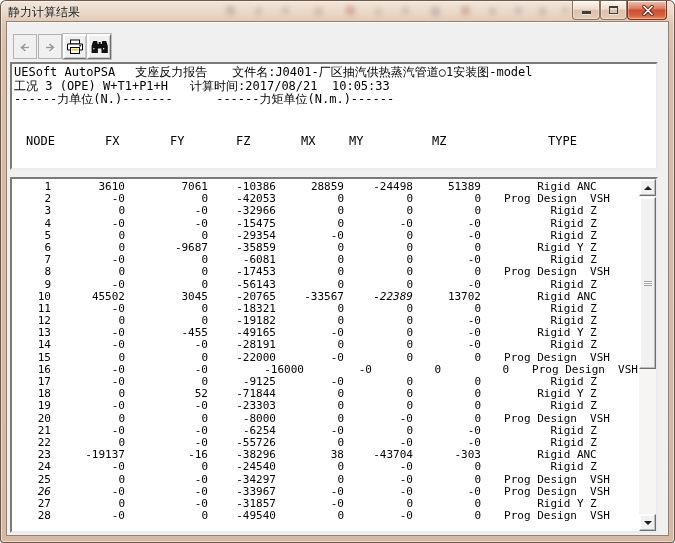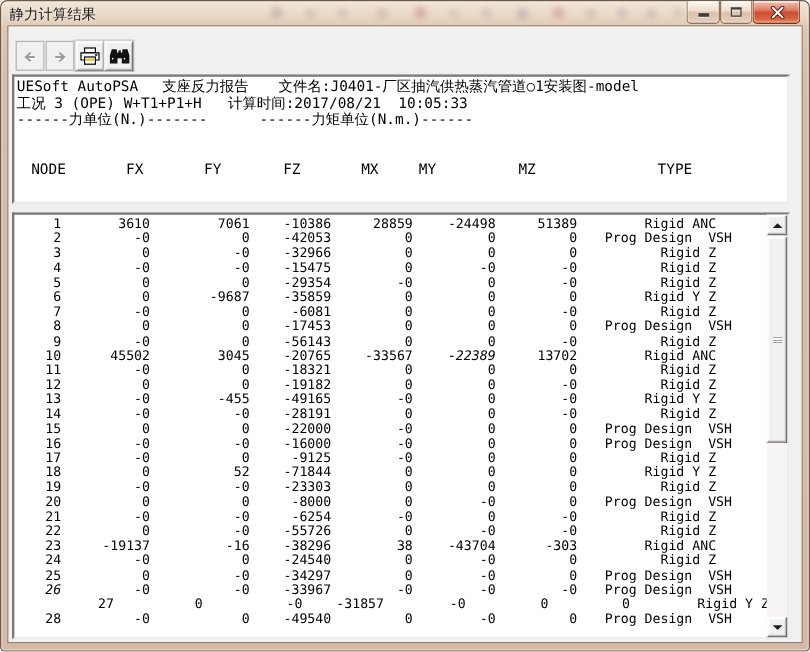--- a/index.html
+++ b/index.html
@@ -288,21 +288,21 @@
           <span class="tc" style="width: 68px;">-22000</span>
           <span class="tc" style="width: 68px;">-0</span>
           <span class="tc" style="width: 69px;">0</span>
           <span class="tc" style="width: 68px;">0</span>
           <span class="tc" style="width: 129px;">Prog Design  VSH</span>
         </div>
         <div class="trow">
           <span class="tc" style="width: 39px;">16</span>
           <span class="tc" style="width: 74px;">-0</span>
           <span class="tc" style="width: 83px;">-0</span>
-          <span class="tc" style="width: 68px;">-16000</span>
+          <span class="tc" style="width: 68px; padding-left: 28px;">-16000</span>
           <span class="tc" style="width: 68px;">-0</span>
           <span class="tc" style="width: 69px;">0</span>
           <span class="tc" style="width: 68px;">0</span>
           <span class="tc" style="width: 129px;">Prog Design  VSH</span>
         </div>
         <div class="trow">
           <span class="tc" style="width: 39px;">17</span>
           <span class="tc" style="width: 74px;">-0</span>
           <span class="tc" style="width: 83px;">0</span>
           <span class="tc" style="width: 68px;">-9125</span>
@@ -395,21 +395,21 @@
           <span class="tc" style="width: 39px; font-style: italic;">26</span>
           <span class="tc" style="width: 74px;">-0</span>
           <span class="tc" style="width: 83px;">-0</span>
           <span class="tc" style="width: 68px;">-33967</span>
           <span class="tc" style="width: 68px;">-0</span>
           <span class="tc" style="width: 69px;">-0</span>
           <span class="tc" style="width: 68px;">-0</span>
           <span class="tc" style="width: 129px;">Prog Design  VSH</span>
         </div>
         <div class="trow">
-          <span class="tc" style="width: 39px; padding-left: 44px;">27</span>
+          <span class="tc" style="width: 39px;">27</span>
           <span class="tc" style="width: 74px;">0</span>
           <span class="tc" style="width: 83px;">-0</span>
           <span class="tc" style="width: 68px;">-31857</span>
           <span class="tc" style="width: 68px;">-0</span>
           <span class="tc" style="width: 69px;">0</span>
           <span class="tc" style="width: 68px;">0</span>
           <span class="tc" style="width: 129px;">Rigid Y Z  </span>
         </div>
         <div class="trow">
           <span class="tc" style="width: 39px;">28</span>

